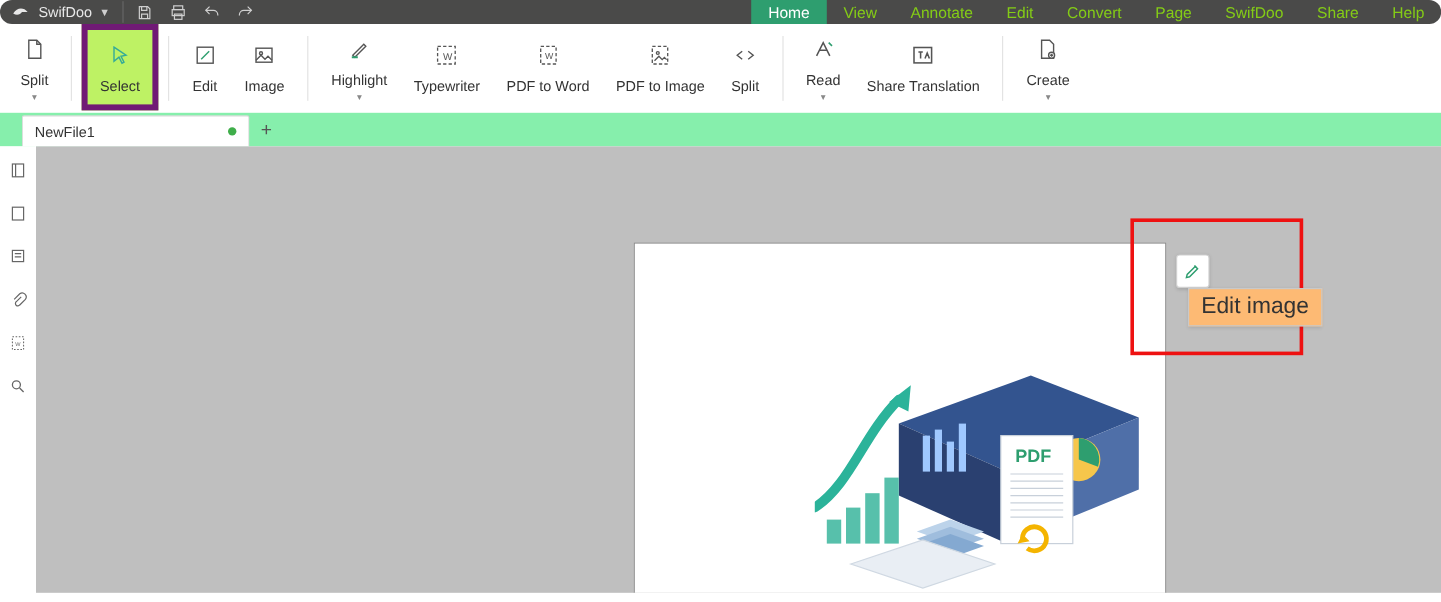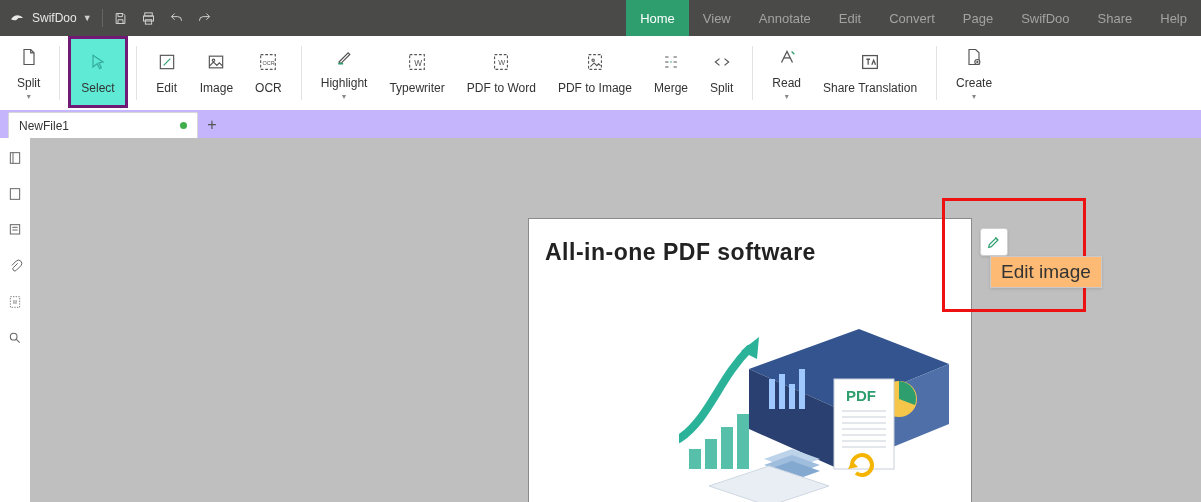--- a/index.html
+++ b/index.html
@@ -1,53 +1,54 @@
 <!DOCTYPE html>
 <html><head>
 <meta charset="utf-8">
 <style>
   * { box-sizing: border-box; margin: 0; padding: 0; font-family: "Segoe UI", Arial, sans-serif; }
   body { width: 1201px; height: 502px; overflow: hidden; background: #fff; }
 
   
   .titlebar {
-    height: 36px; background: #4a4a49; color: #e8e8e8; display: flex; align-items: center;
+    height: 20px; background: #4a4a49; color: #e8e8e8; display: flex; align-items: center;
     font-size: 12px;
+    border-radius: 13px;
   }
   .titlebar .logo { width: 18px; height: 18px; margin: 0 6px 0 8px; display: flex; align-items: center; justify-content: center; }
   .titlebar .app-name { margin-right: 4px; }
   .titlebar .caret { margin: 0 6px 0 2px; font-size: 9px; color:#cfcfcf;}
   .titlebar .divider { width: 1px; height: 18px; background: #666; margin: 0 4px; }
   .titlebar .tbtn { width: 28px; height: 28px; display: flex; align-items: center; justify-content: center; color:#cfcfcf; }
   .titlebar .tbtn svg { stroke:#cfcfcf; }
   .titlebar .spacer { flex: 1; }
   .titlebar .menu { display: flex; height: 100%; }
-  .titlebar .menu-item { padding: 0 14px; display:flex; align-items:center; color:#a3a3a3; font-size:13px; }
+  .titlebar .menu-item { padding: 0 14px; display:flex; align-items:center; color:#84cc16; font-size:13px; }
   .titlebar .menu-item.active { background:#2e9e6f; color:#fff;margin-left:42px; }
 
   
   .ribbon {
     height: 74px; background:#fff; border-bottom:1px solid #ffffff; display:flex; align-items:center;
     padding: 0 6px;
   }
   .rgroup { display:flex; align-items:flex-start; height:100%; }
   .rbtn {
     display:flex; flex-direction:column; align-items:center; justify-content:center;
     height: 72px; padding: 6px 10px 4px 10px; font-size:12px; color:#333; gap:8px;
     border:1px solid transparent;
   }
-  .rbtn.selected { background:#5eead4; border:3px solid #701a75; }
+  .rbtn.selected { background:#bef264; border:5px solid #701a75; }
   .rbtn .ic { width:22px; height:22px; display:flex; align-items:center; justify-content:center; }
   .rsep { width:1px; height:54px; background:#e3e3e3; margin: 10px 8px 0 8px; }
   .rbtn .sub { font-size:12px; white-space:nowrap;}
   .rbtn .drop { font-size:8px; color:#888; margin-top:-6px;}
 
   
   .tabstrip {
-    height:28px; background:#c4b5fd; border-top:0; display:flex; align-items:flex-end; padding-left:8px;
+    height:28px; background:#86efac; border-top:0; display:flex; align-items:flex-end; padding-left:18px;
   }
   .doctab {
     height:26px; min-width:190px; border:1px solid #d7d7d7; border-bottom:none; background:#fff;
     display:flex; align-items:center; padding:0 10px; font-size:12px; color:#333; position:relative;
     border-top-left-radius:2px; border-top-right-radius:2px;
   }
   .doctab .dot { width:7px; height:7px; border-radius:50%; background:#3fae4a; position:absolute; right:10px; }
   .addtab { width:28px; height:26px; display:flex; align-items:center; justify-content:center; color:#555; font-size:16px;}
 
   
@@ -165,29 +166,20 @@
     <div class="rbtn">
       <span class="ic">
           <svg width="20" height="22" viewBox="0 0 24 24" fill="none" stroke="#555" stroke-width="1.4">
             <rect x="4" y="5" width="16" height="14"></rect>
             <circle cx="9" cy="10" r="1.5"></circle>
             <path d="M4 17l5-5 4 4 3-3 4 4"></path>
           </svg>
         </span>
       <span class="sub">Image</span>
     </div>
-    <div class="rbtn">
-      <span class="ic">
-          <svg width="22" height="22" viewBox="0 0 24 24" fill="none" stroke="#555" stroke-width="1.2">
-            <rect x="4" y="4" width="16" height="16" stroke-dasharray="3 2"></rect>
-            <text x="6" y="15" font-size="6" fill="#555" stroke="none">OCR</text>
-          </svg>
-        </span>
-      <span class="sub">OCR</span>
-    </div>
     <div class="rsep"></div>
     <div class="rbtn">
       <span class="ic">
           <svg width="20" height="22" viewBox="0 0 24 24" fill="none" stroke="#555" stroke-width="1.4">
             <path d="M6 18l3-3 8-8 2 2-8 8-3 3z"></path>
             <path d="M5 20h6" stroke="#2e9e6f" stroke-width="2"></path>
           </svg>
         </span>
       <span class="sub">Highlight</span>
       <span class="drop">▾</span>
@@ -216,30 +208,20 @@
             <rect x="5" y="4" width="14" height="16" stroke-dasharray="3 2"></rect>
             <circle cx="10" cy="10" r="1.3"></circle>
             <path d="M7 17l4-4 3 3 2-2 2 2"></path>
           </svg>
         </span>
       <span class="sub">PDF to Image</span>
     </div>
     <div class="rbtn">
       <span class="ic">
           <svg width="20" height="22" viewBox="0 0 24 24" fill="none" stroke="#555" stroke-width="1.4">
-            <path d="M5 6h4M5 12h4M5 18h4"></path>
-            <path d="M15 6h4M15 12h4M15 18h4"></path>
-            <path d="M11 12h2" stroke="#2e9e6f"></path>
-          </svg>
-        </span>
-      <span class="sub">Merge</span>
-    </div>
-    <div class="rbtn">
-      <span class="ic">
-          <svg width="20" height="22" viewBox="0 0 24 24" fill="none" stroke="#555" stroke-width="1.4">
             <path d="M9 8l-5 4 5 4"></path>
             <path d="M15 8l5 4-5 4"></path>
           </svg>
         </span>
       <span class="sub">Split</span>
     </div>
     <div class="rsep"></div>
     <div class="rbtn">
       <span class="ic">
           <svg width="22" height="22" viewBox="0 0 24 24" fill="none" stroke="#555" stroke-width="1.4">
@@ -316,21 +298,20 @@
     <span class="sbtn">
         <svg width="16" height="16" viewBox="0 0 24 24" fill="none" stroke="#666" stroke-width="1.6">
           <circle cx="10" cy="10" r="5"></circle>
           <path d="M14 14l5 5"></path>
         </svg>
       </span>
   </div>
 
   <div class="canvas-wrap">
     <div class="page">
-      <div class="headline">All-in-one PDF software</div>
 
       <svg class="illus" viewBox="0 0 280 210">
 
         <g transform="translate(70,10)">
           <polygon points="0,60 110,20 200,55 90,100" fill="#33548f"></polygon>
           <polygon points="0,60 0,120 90,160 90,100" fill="#2a4070"></polygon>
           <polygon points="90,100 200,55 200,115 90,160" fill="#4f6fa8"></polygon>
 
           <g fill="#9fc8ff">
             <rect x="20" y="70" width="6" height="30"></rect>

